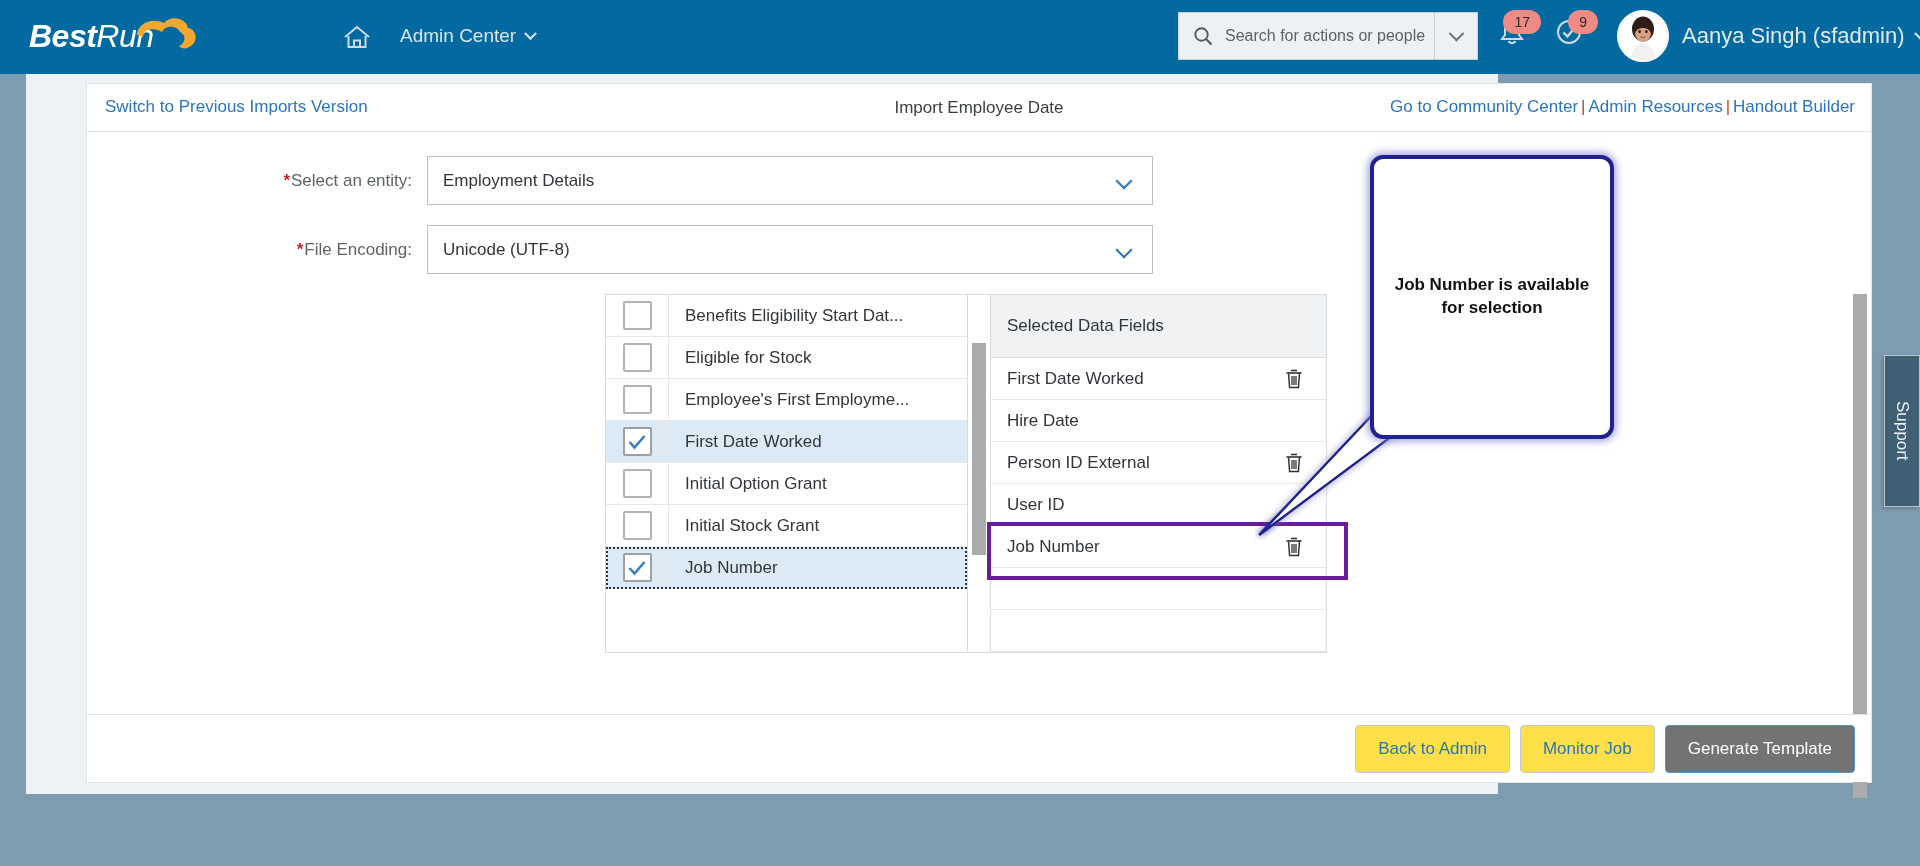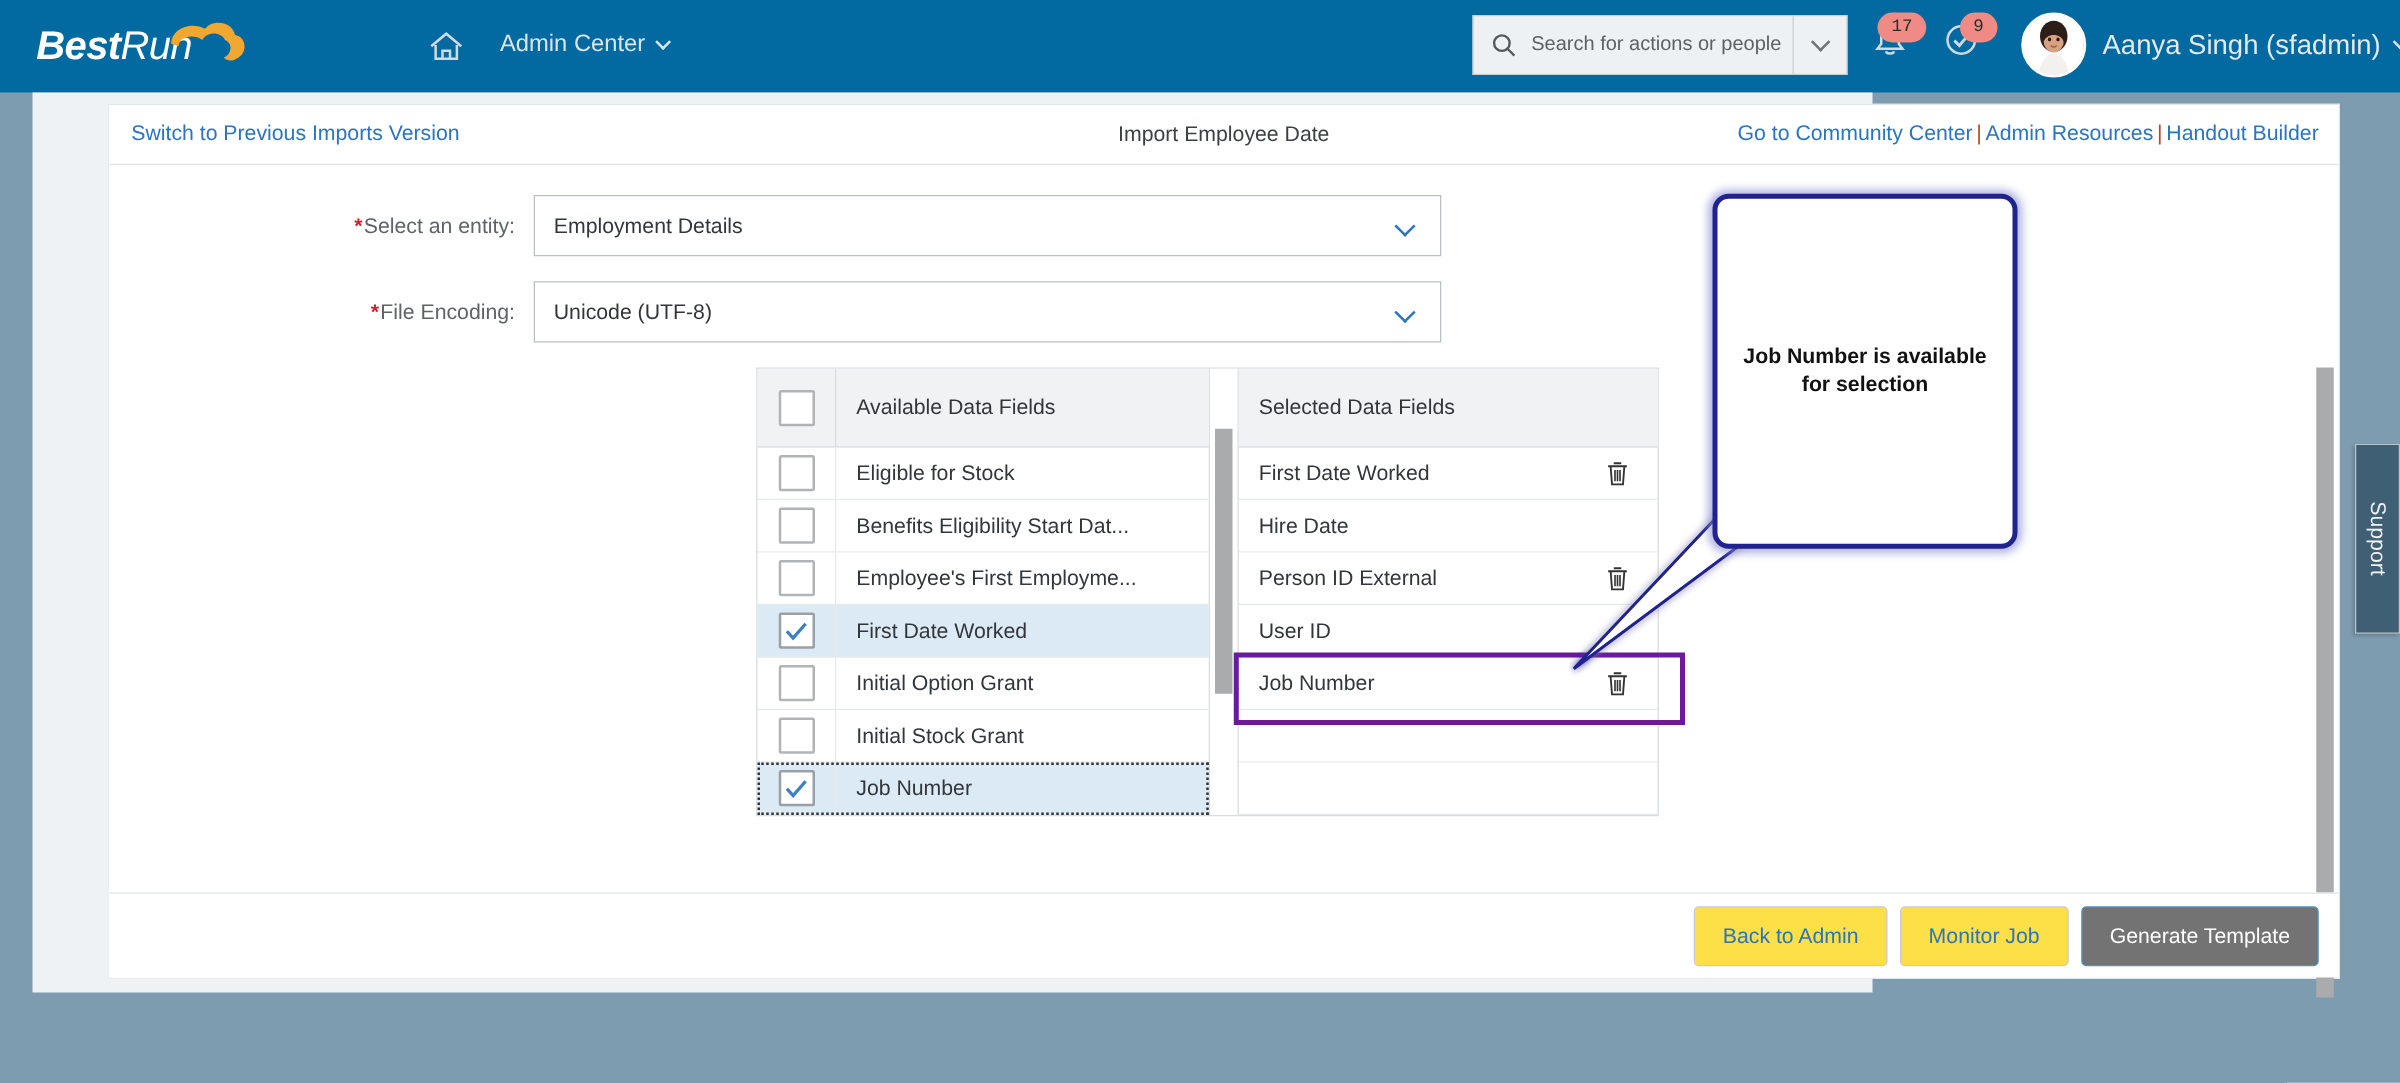--- a/index.html
+++ b/index.html
@@ -71,21 +71,21 @@
   .hdr-icon-btn {
     position: absolute; top: 14px; width: 44px; height: 44px;
   }
   #bell-btn { left: 1495px; }
   #todo-btn { left: 1552px; }
   .badge {
     position: absolute; right: -2px; top: -4px;
     min-width: 24px; height: 24px; border-radius: 12px;
     background: #f08a84; color: #2b2b2b; font-size: 14px;
     display: flex; align-items: center; justify-content: center;
-    padding: 0 11px; font-family: Liberation Mono, monospace;
+    padding: 0 11px; font-family: Liberation Sans, sans-serif;
   }
   #avatar {
     position: absolute; left: 1617px; top: 10px;
     width: 52px; height: 52px; border-radius: 50%;
     overflow: hidden; background: #e9cdbb; border: 2px solid #fff;
   }
   #user-name {
     position: absolute; left: 1682px; top: 23px;
     color: #e3eaee; font-size: 22px; white-space: nowrap;
     display: flex; align-items: center; gap: 11px;
@@ -364,40 +364,32 @@
         <div class="form-label"><span class="req-star">*</span><span>File Encoding:</span></div>
         <div class="select-box">
           <span class="select-val">Unicode (UTF-8)</span>
           <span class="select-chev"></span>
         </div>
       </div>
 
       <div id="dual">
 
         <div class="list-col" id="col-left">
-          <div class="col-head">
-            <div class="cb-cell">
-              <span class="checkbox">
-                
-              </span>
-            </div>
-            <div class="head-label">Available Data Fields</div>
-          </div>
           <div id="available-rows">
               <div class="list-row">
                 <div class="cb-cell">
                   <span class="checkbox"></span>
                 </div>
+                <div class="row-label">Benefits Eligibility Start Dat...</div>
+              </div>
+              <div class="list-row">
+                <div class="cb-cell">
+                  <span class="checkbox"></span>
+                </div>
                 <div class="row-label">Eligible for Stock</div>
-              </div>
-              <div class="list-row">
-                <div class="cb-cell">
-                  <span class="checkbox"></span>
-                </div>
-                <div class="row-label">Benefits Eligibility Start Dat...</div>
               </div>
               <div class="list-row">
                 <div class="cb-cell">
                   <span class="checkbox"></span>
                 </div>
                 <div class="row-label">Employee's First Employme...</div>
               </div>
               <div class="list-row sel">
                 <div class="cb-cell">
                   <span class="checkbox checked">

